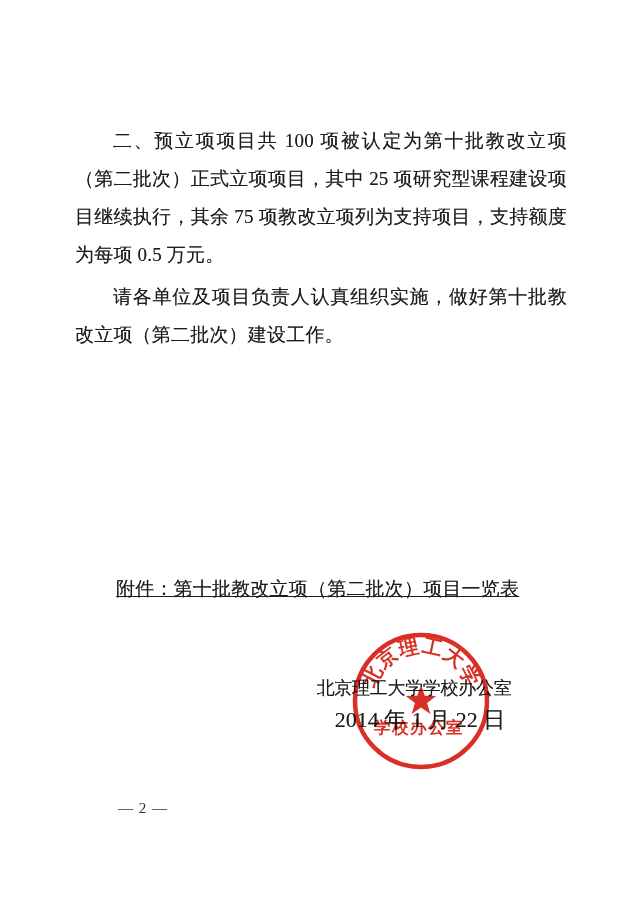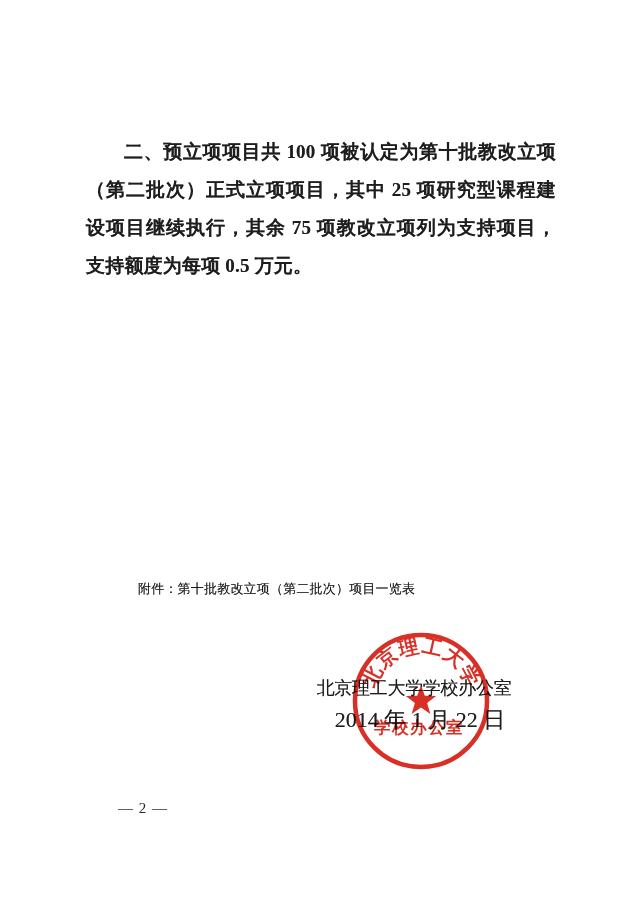--- a/index.html
+++ b/index.html
@@ -22,35 +22,35 @@
     left: 71px;
     top: 118px;
     width: 500px;
     font-size: 19px;
     line-height: 38px;
     text-align: justify;
     letter-spacing: 0.2px;
     text-shadow: 0 0 0.6px rgba(30,30,30,0.55);
   }
   .body-text p {
-    margin: 15px;
+    margin: 4px;
     padding: 0;
     text-indent: 2em;
-    font-weight: bold;
   }
   .attachment-line {
     position: absolute;
-    left: 86px;
+    left: 64px;
     top: 570px;
     width: 520px;
-    font-size: 13px;
+    font-size: 19px;
     line-height: 38px;
     text-indent: 52px;
     letter-spacing: 0.2px;
     text-shadow: 0 0 0.6px rgba(30,30,30,0.55);
+    text-decoration: underline;
   }
   .signature-line {
     position: absolute;
     left: 264px;
     top: 676px;
     width: 300px;
     text-align: center;
     font-size: 18px;
     line-height: 24px;
     letter-spacing: -0.3px;
@@ -85,20 +85,21 @@
     pointer-events: none;
   }
 </style>
 </head>
 <body>
 
 <div class="page">
 
   <div class="body-text">
     <p>二、预立项项目共 100 项被认定为第十批教改立项（第二批次）正式立项项目，其中 25 项研究型课程建设项目继续执行，其余 75 项教改立项列为支持项目，支持额度为每项 0.5 万元。</p>
+    <p>请各单位及项目负责人认真组织实施，做好第十批教改立项（第二批次）建设工作。</p>
   </div>
 
   <div class="attachment-line">附件：第十批教改立项（第二批次）项目一览表</div>
 
   <div class="signature-line">北京理工大学学校办公室</div>
 
   <div class="date-line">2014 年 1 月 22 日</div>
 
   <svg class="seal" viewBox="0 0 140 140" xmlns="http://www.w3.org/2000/svg" aria-hidden="true">
     <circle cx="70" cy="70" r="66" fill="none" stroke="#d6251a" stroke-width="4.5"></circle>

